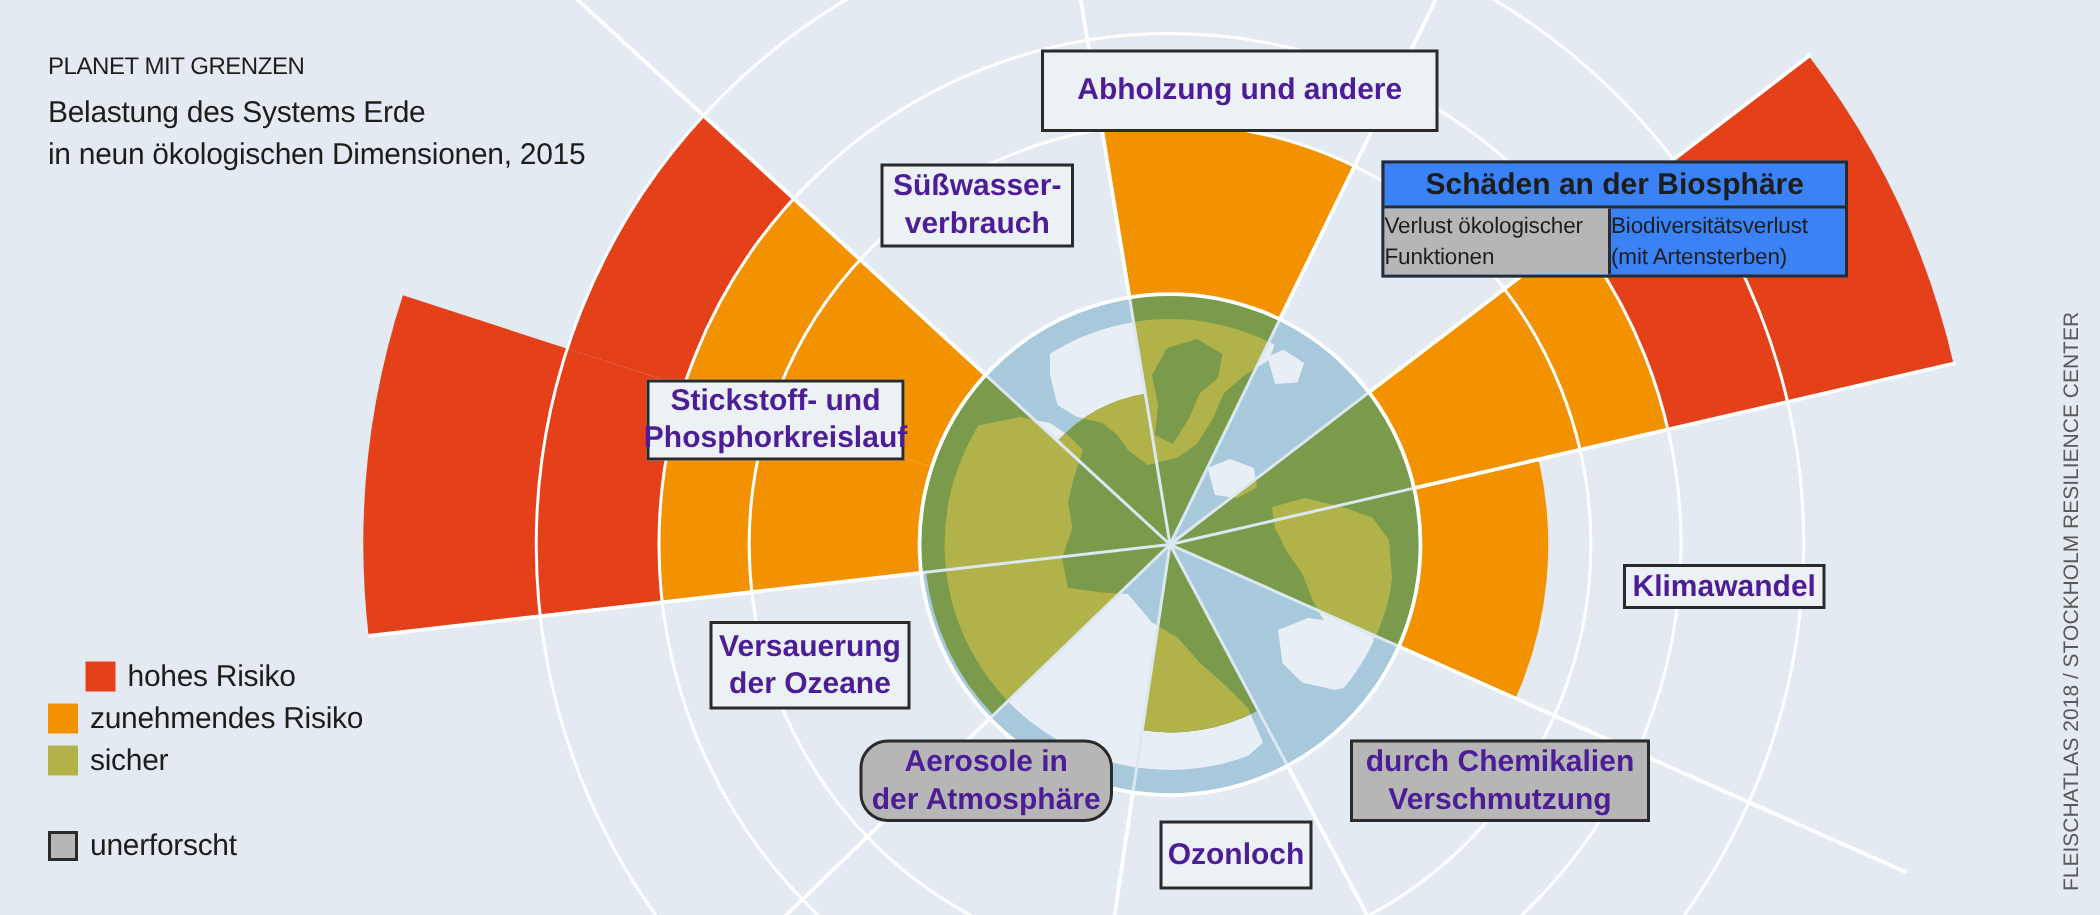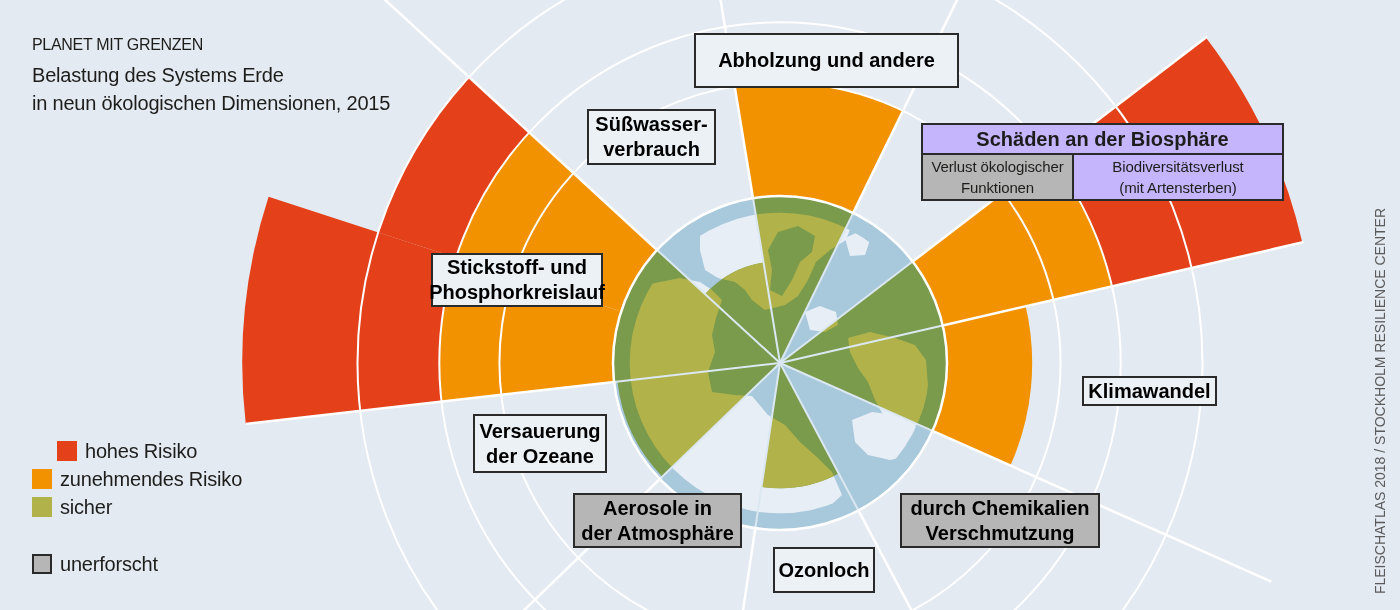--- a/index.html
+++ b/index.html
@@ -31,46 +31,46 @@
   .legend-item.i3 { top: 554px; }
   .swatch { width: 20px; height: 20px; box-sizing: border-box; margin-right: 8px; flex: none; }
   .swatch.outlined { border: 2px solid #2a2a2a; }
   .legend-label { font-size: 20px; line-height: 20px; letter-spacing: -0.2px; }
 
   .box {
     position: absolute; box-sizing: border-box;
     border: 2px solid #2a2a2a; background: #ecf1f6;
     display: flex; flex-direction: column; align-items: center; justify-content: center;
     text-align: center; font-weight: bold; font-size: 20px; line-height: 25px;
-    white-space: nowrap; color: #000000;
+    white-space: nowrap; color: #4c1d95;
   }
   .box span { display: block; }
   .box.grey { background: #b6b6b6; }
   .box.single { line-height: 24px; }
 
   .lbl-land      { left: 694px;  top: 33px;  width: 265px; height: 55px; }
   .lbl-fresh     { left: 587px;  top: 109px; width: 129px; height: 56px; }
   .lbl-np        { left: 402px;  top: 253px; width: 172px; height: 54px; margin-left: 29px; }
   .lbl-ocean     { left: 473px;  top: 414px; width: 134px; height: 59px; }
-  .lbl-aerosol   { left: 573px;  top: 493px; width: 169px; height: 55px; }
+  .lbl-aerosol   { left: 573px;  top: 493px; width: 169px; height: 55px; border-radius: 19px; }
   .lbl-ozone     { left: 773px;  top: 547px; width: 102px; height: 46px; }
   .lbl-climate   { left: 1082px; top: 376px; width: 135px; height: 30px; }
   .lbl-chem      { left: 900px;  top: 493px; width: 200px; height: 55px; }
 
   .bio {
-    position: absolute; left: 921px; top: 107px; width: 363px; height: 78px;
-    box-sizing: border-box; border: 2px solid #2a2a2a; background: #c4b5fd; margin-top: 16px;
+    position: absolute; left: 921px; top: 107px; width: 311px; height: 78px;
+    box-sizing: border-box; border: 2px solid #2a2a2a; background: #3b82f6;
   }
   .bio-head {
     height: 28px; border-bottom: 2px solid #2a2a2a;
     font-weight: bold; font-size: 20px; line-height: 28px; text-align: center; white-space: nowrap;
   }
   .bio-row { display: flex; height: 44px; }
   .bio-cell {
-    display: flex; flex-direction: column; align-items: center; justify-content: center;
+    display: flex; flex-direction: column; align-items: flex-start; justify-content: center;
     font-size: 15px; line-height: 21px; white-space: nowrap; letter-spacing: -0.1px;
   }
   .bio-cell span { display: block; }
   .bio-cell.functional { width: 149px; background: #b6b6b6; border-right: 2px solid #2a2a2a; }
   .bio-cell.genetic { flex: 1; }
 
   .credit {
     position: absolute; left: 1180px; top: 392px; width: 400px; height: 18px;
     transform: rotate(-90deg); transform-origin: 200px 9px;
     text-align: center; font-size: 14px; line-height: 18px; color: #5a5a5a; white-space: nowrap;

